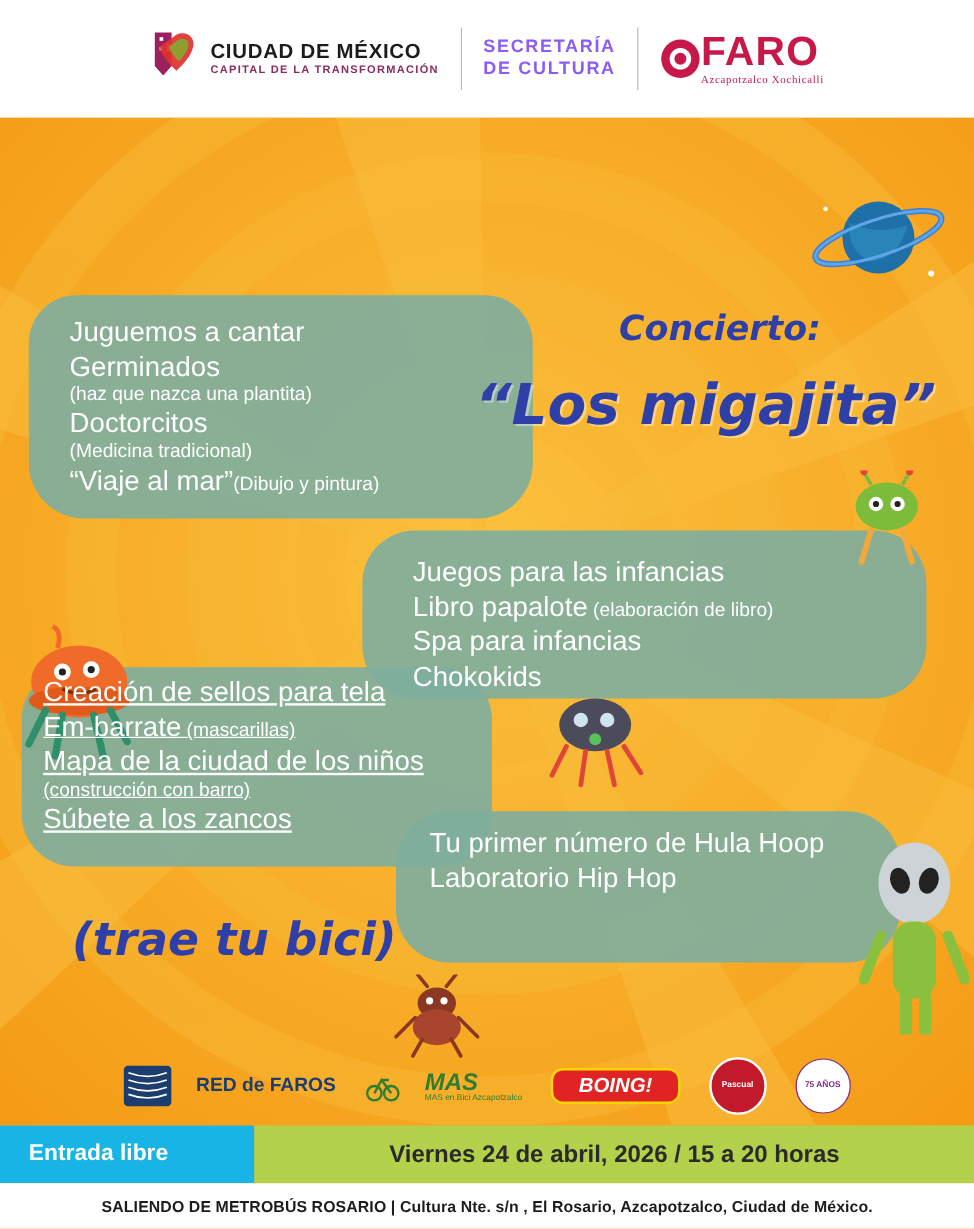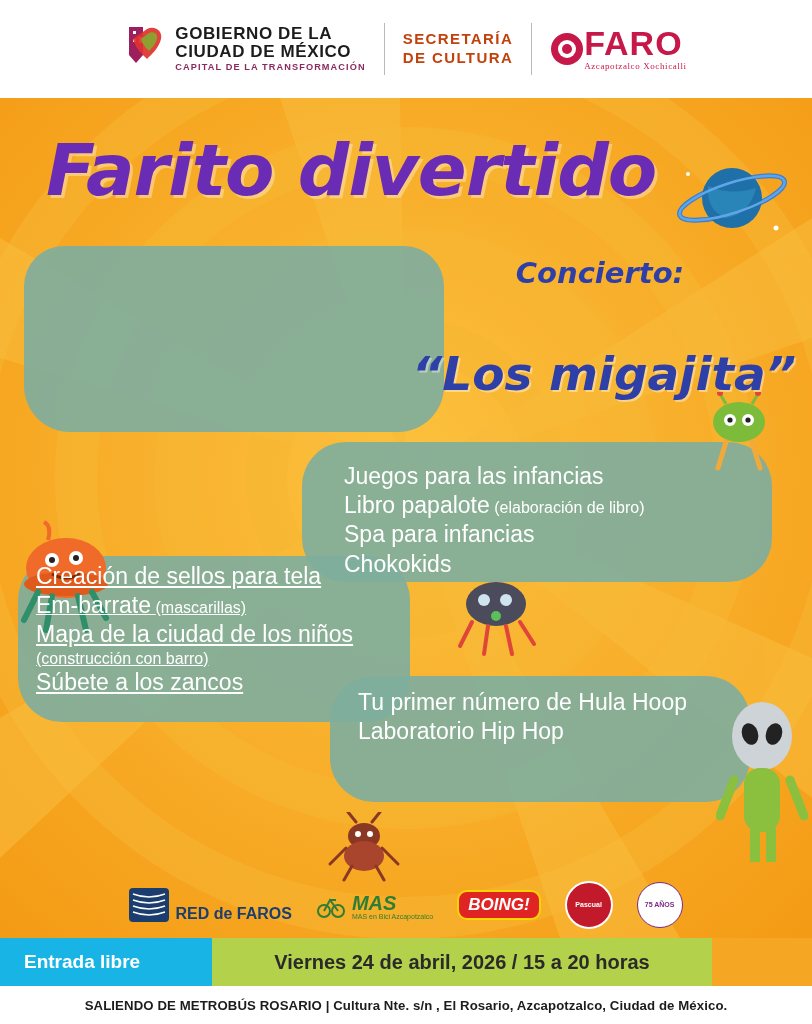--- a/index.html
+++ b/index.html
@@ -55,21 +55,21 @@
     color: #8a2b5e;
     font-weight: bold;
     margin-top: 2px;
   }
   .divider-v {
     width: 1px;
     height: 52px;
     background: #b9b9b9;
   }
   .sec-text {
-    color: #c2410c;
+    color: #8b5cf6;
     font-size: 15px;
     font-weight: bold;
     letter-spacing: 1.4px;
     line-height: 1.25;
   }
   .faro-block {
     display: flex;
     align-items: center;
     gap: 0;
   }
@@ -157,29 +157,28 @@
     font-family: "DejaVu Sans", sans-serif;
     font-style: italic;
     font-weight: bold;
     font-size: 29px;
     color: #2f3fa8;
   }
   .migajita {
     position: absolute;
     top: 310px; left: 396px;
     width: 400px;
-    text-align: right;
+    text-align: left;
     z-index: 6;
     font-family: "DejaVu Sans", sans-serif;
     font-style: italic;
     font-weight: bold;
     font-size: 47px;
     color: #2f3fa8;
     text-shadow: 2px 2px 0 rgba(255,255,255,0.4);
-    margin-top: 36px;
   }
   .biciescuela {
     position: absolute;
     top: 762px; left: 60px;
     width: 340px;
     z-index: 6;
     font-family: "DejaVu Sans", sans-serif;
     font-style: italic;
     font-weight: bold;
     font-size: 38px;
@@ -192,43 +191,43 @@
     position: absolute;
     top: 872px; left: 0;
     width: 812px;
     height: 66px;
     display: flex;
     align-items: center;
     justify-content: center;
     gap: 24px;
     z-index: 8;
   }
-  .sp { display:flex; align-items:flex-end; gap:6px; }
+  .sp { display:flex; align-items:center; gap:20px; }
   .sp-red .nm { color:#1b3e6f; font-weight:bold; font-size:16px; line-height:1; }
   .sp-mas .nm { color:#2f7d32; font-weight:bold; font-size:20px; line-height:1; font-style:italic;}
   .sp-mas .sub { font-size:7px; color:#2f7d32; }
   .boing {
     background:#e02424; color:#fff; font-weight:bold; font-style:italic;
-    font-size:17px; padding:3px 9px; border-radius:10px;
+    font-size:17px; padding:3px 21px; border-radius:10px;
     border:2px solid #ffd400;
   }
   .circ-logo {
     width:44px;height:44px;border-radius:50%;
     display:flex;align-items:center;justify-content:center;
     font-size:7px;text-align:center;line-height:1.05;color:#fff;font-weight:bold;
     border:2px solid #ffffff;
   }
   .logo-pascual { background:#c2192b; }
   .logo-anos { background:#ffffff; color:#7b2a86; border:1px solid #7b2a86; }
 
   
   .bar-row {
     position: absolute;
     top: 938px; left: 0;
-    width: 712px; height: 48px;
+    width: 812px; height: 48px;
     display: flex;
     z-index: 10;
   }
   .bar-entrada {
     width: 188px;
     background: #19b4e6;
     color: #ffffff;
     display: flex; align-items: center; padding-left: 24px;
     font-weight: bold; font-size: 19px;
   }
@@ -262,21 +261,20 @@
       <div class="gob-shield">
         <svg width="40" height="48" viewBox="0 0 40 48">
           <path d="M4 2 h14 v10 h-4 v6 h4 v12 l-7 8 -7 -8 z" fill="#9c1f5e"></path>
           <rect x="8" y="6" width="3" height="3" fill="#ffffff"></rect>
           <rect x="8" y="14" width="3" height="3" fill="#ffffff"></rect>
           <path d="M22 4 c8 -4 16 2 14 10 c-2 9 -10 16 -14 20 c-4 -4 -12 -11 -14 -20" fill="#e0322e" opacity="0.92"></path>
           <path d="M24 8 c5 -2 9 1 8 6 c-1 5 -6 10 -8 12 c-2 -2 -7 -7 -8 -12" fill="#7fae2e" opacity="0.85"></path>
         </svg>
       </div>
       <div class="gob-text">
-        <div class="gob-l1">GOBIERNO DE LA</div>
         <div class="gob-l2">CIUDAD DE MÉXICO</div>
         <div class="gob-l3">CAPITAL DE LA TRANSFORMACIÓN</div>
       </div>
     </div>
 
     <div class="divider-v"></div>
 
     <div class="sec-text">
       <div>SECRETARÍA</div>
       <div>DE CULTURA</div>
@@ -319,21 +317,20 @@
         <path d="M406 380 L812 120 L812 240 Z"></path>
         <path d="M406 380 L812 560 L812 700 Z"></path>
         <path d="M406 380 L0 140 L0 260 Z"></path>
         <path d="M406 380 L0 620 L0 760 Z"></path>
         <path d="M406 380 L280 0 L400 0 Z"></path>
         <path d="M406 380 L560 840 L680 840 Z"></path>
       </g>
     </svg>
   </div>
 
-  <div class="title">Farito divertido</div>
 
   <div class="planet">
     <svg width="120" height="96" viewBox="0 0 120 96">
       <ellipse cx="60" cy="48" rx="55" ry="15" transform="rotate(-18 60 48)" fill="none" stroke="#3f7fcf" stroke-width="5"></ellipse>
       <circle cx="60" cy="48" r="30" fill="#1f6fa8"></circle>
       <path d="M36 36 q24 10 48 2 q-6 26 -30 30 q-20 -8 -18 -32" fill="#2e8fbf" opacity="0.7"></path>
       <ellipse cx="60" cy="48" rx="55" ry="15" transform="rotate(-18 60 48)" fill="none" stroke="#5fa6e8" stroke-width="2.5"></ellipse>
       <circle cx="104" cy="78" r="2.5" fill="#ffffff"></circle>
       <circle cx="16" cy="24" r="2" fill="#ffffff"></circle>
     </svg>
@@ -421,20 +418,28 @@
         <path d="M24 36 L8 52"></path>
           <path d="M60 36 L76 52"></path>
         <path d="M30 54 L22 68"></path>
           <path d="M54 54 L62 68"></path>
       </g>
       <circle cx="36" cy="22" r="3" fill="#fff"></circle>
         <circle cx="48" cy="22" r="3" fill="#fff"></circle>
     </svg>
   </div>
 
+  <div class="txt block-a">
+    <div class="big">Juguemos a cantar</div>
+    <div class="big">Germinados</div>
+    <div class="small">(haz que nazca una plantita)</div>
+    <div class="big">Doctorcitos</div>
+    <div class="small">(Medicina tradicional)</div>
+    <div><span class="big">“Viaje al mar”</span><span class="small">(Dibujo y pintura)</span></div>
+  </div>
 
   <div class="txt block-b">
     <div class="big">Juegos para las infancias</div>
     <div><span class="big">Libro papalote</span> <span class="small">(elaboración de libro)</span></div>
     <div class="big">Spa para infancias</div>
     <div class="big">Chokokids</div>
   </div>
 
   <div class="txt block-c">
     <div class="big">Creación de sellos para tela</div>
@@ -446,20 +451,21 @@
 
   <div class="txt block-d">
     <div class="big">Tu primer número de Hula Hoop</div>
     <div class="big">Laboratorio Hip Hop</div>
   </div>
 
   <div class="concierto">Concierto:</div>
   <div class="migajita">“Los migajita”</div>
 
   <div class="biciescuela">
+    <div>(trae tu bici)</div>
   </div>
 
   <div class="sponsors">
     <div class="sp sp-red">
       <svg width="40" height="34" viewBox="0 0 40 34">
         <rect x="0" y="0" width="40" height="34" rx="4" fill="#1b3e6f"></rect>
         <g stroke="#ffffff" stroke-width="1.4" fill="none">
           <path d="M4 6 q16 6 32 0"></path>
             <path d="M4 12 q16 6 32 0"></path>
           <path d="M4 18 q16 6 32 0"></path>

